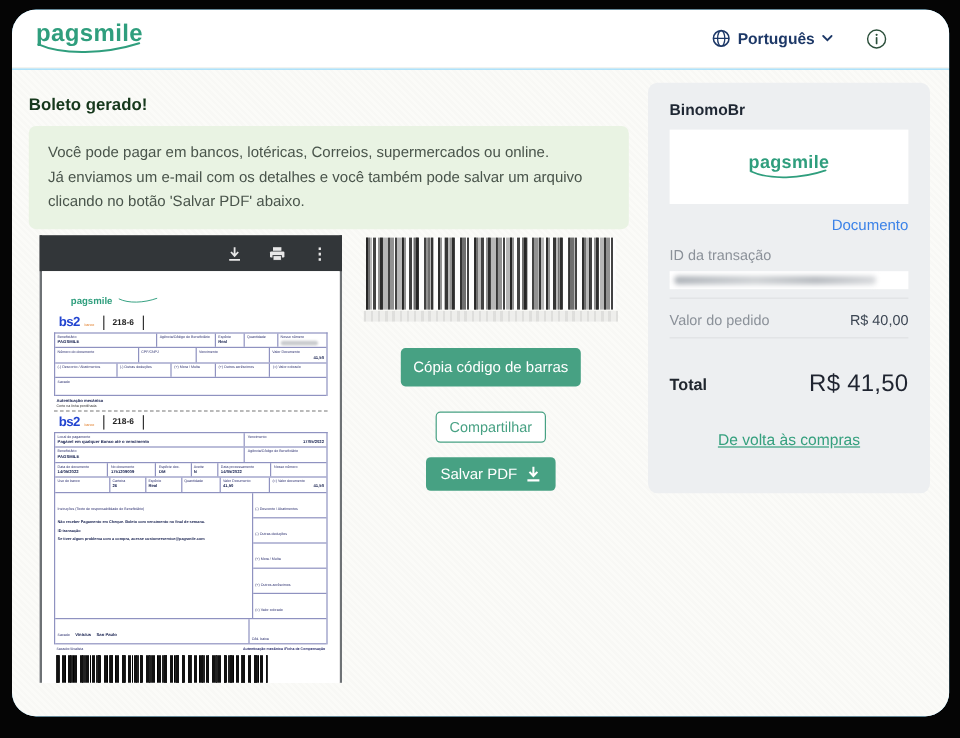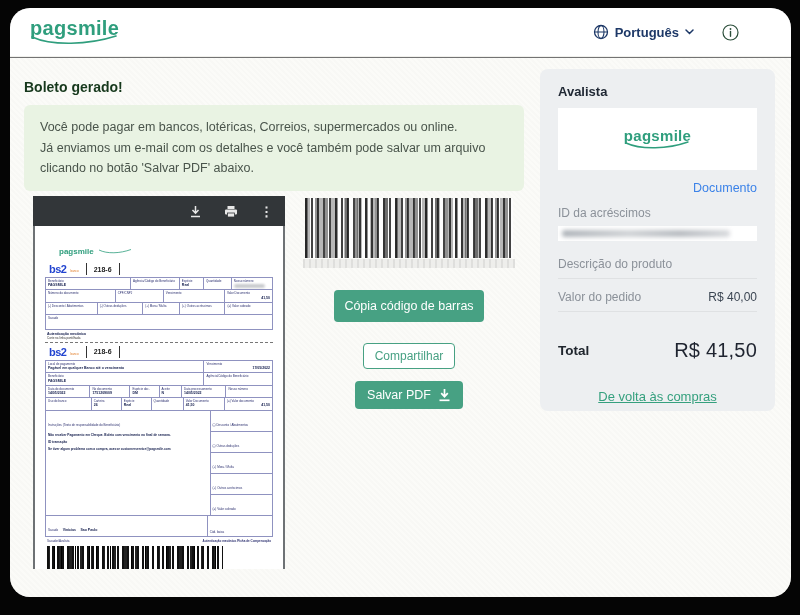--- a/index.html
+++ b/index.html
@@ -1,18 +1,18 @@
 <!DOCTYPE html>
 <html><head>
 <meta charset="utf-8">
 <style>
   * { margin:0; padding:0; box-sizing:border-box; }
   html,body { width:800px; height:615px; font-family:"Liberation Sans", sans-serif; }
   .stage { position:relative; width:800px; height:615px; background:#050505; overflow:hidden; }
-  .card { position:absolute; left:10px; top:8px; width:781px; height:589px; background:#737373;
+  .card { position:absolute; left:10px; top:8px; width:781px; height:589px; background:#7dd3fc;
           border-radius:20px; overflow:hidden; }
 
   
   .hdr { position:relative; height:49px; background:#fff; border-bottom:1px solid #f0f0ec;
          display:flex; align-items:center; padding:0 20px; z-index:3; }
   .logo { position:relative; display:inline-block; line-height:1; }
   .logo .lt { font-size:20px; font-weight:700; color:#2f9e7d; letter-spacing:.3px; }
   .logo svg { display:block; margin-top:-3px; }
   .hdr-right { position:absolute; right:52px; top:0; height:100%; display:flex; align-items:center; gap:28px; }
   .lang { display:flex; align-items:center; gap:6px; color:#1d3867; font-size:13px; font-weight:600; cursor:pointer; }
@@ -376,35 +376,34 @@
         <button class="btn solid btn-save">
           <span>Salvar PDF</span>
           <svg width="13" height="14" viewBox="0 0 13 14">
             <path d="M6.5 1 L6.5 8 M3.2 5.2 L6.5 8.7 L9.8 5.2" stroke="#fff" stroke-width="1.7" fill="none"></path>
             <line x1="1.5" y1="12.3" x2="11.5" y2="12.3" stroke="#fff" stroke-width="1.7"></line>
           </svg>
         </button>
       </div>
 
       <div class="side">
-        <div class="merchant">Avalista</div>
+        <div class="merchant">BinomoBr</div>
         <div class="logo-box">
           <div class="logo logo-sm">
             <span class="lt">pagsmile</span>
             <svg width="66" height="9" viewBox="0 0 66 9">
               <path d="M2 2 C 17 9, 44 8, 64 1" stroke="#2f9e7d" stroke-width="1.4" fill="none" stroke-linecap="round"></path>
             </svg>
           </div>
         </div>
         <a class="hide-link">Documento</a>
-        <div class="slabel lbl-id">ID da acréscimos</div>
+        <div class="slabel lbl-id">ID da transação</div>
         <div class="id-box">
           <div class="id-smudge"></div>
         </div>
-        <div class="slabel lbl-desc">Descrição do produto</div>
         <hr class="shr">
         <div class="srow">
           <span class="slabel">Valor do pedido</span>
           <span class="sval">R$ 40,00</span>
         </div>
         <hr class="shr">
         <div class="srow total">
           <span class="total-l">Total</span>
           <span class="total-v">R$ 41,50</span>
         </div>

